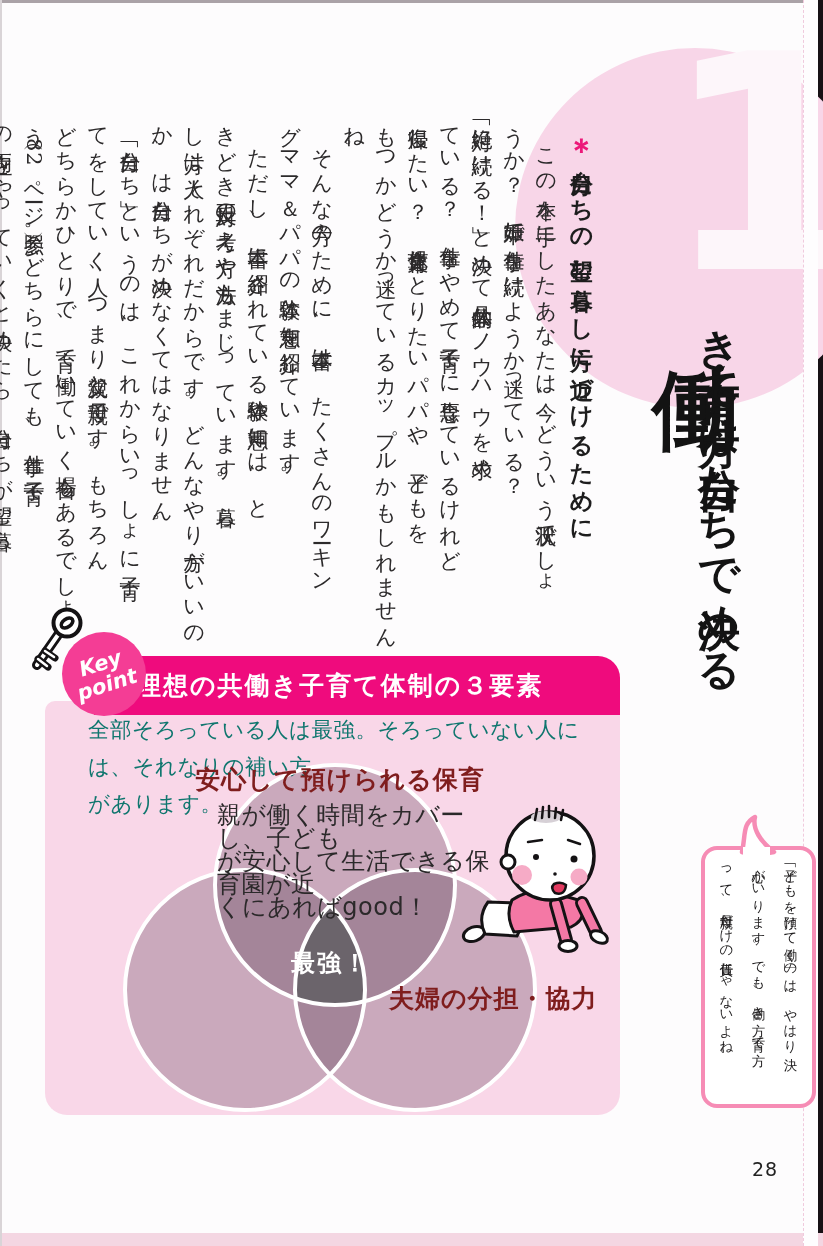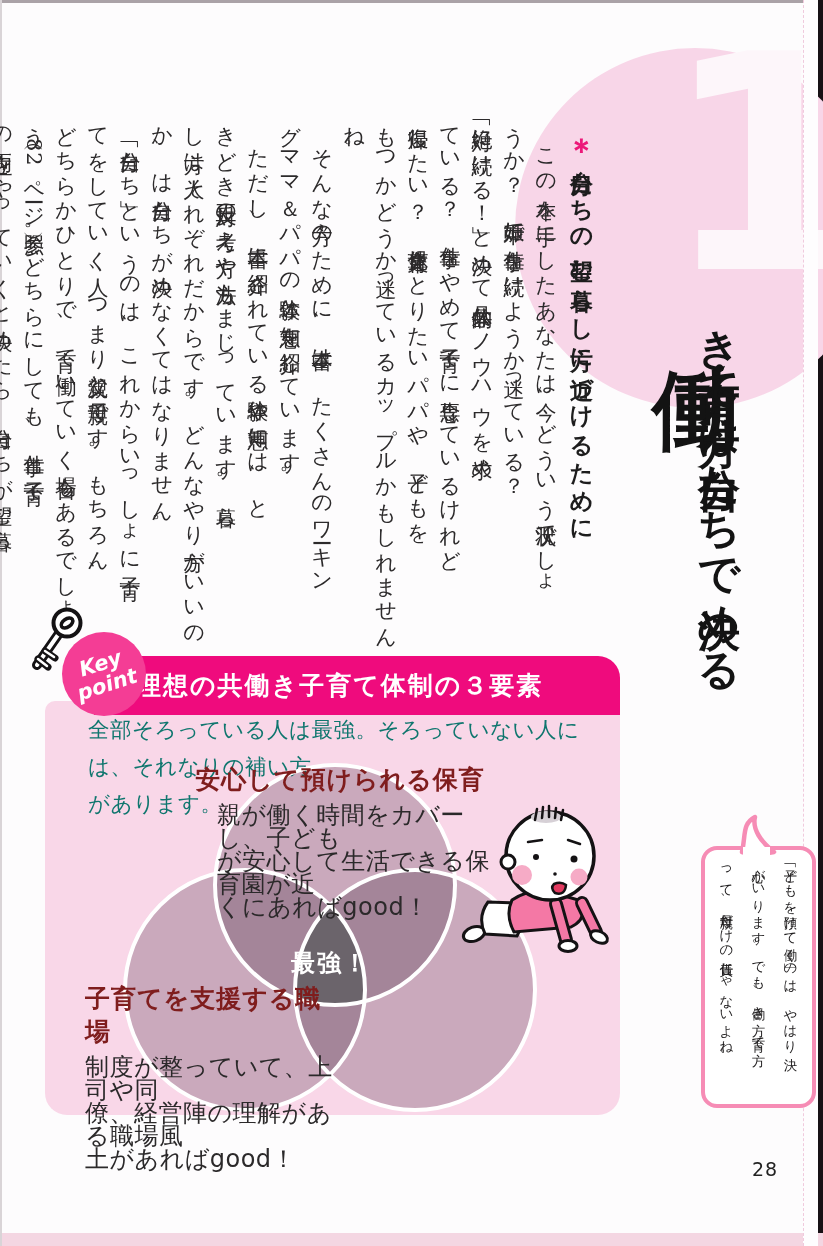--- a/index.html
+++ b/index.html
@@ -141,27 +141,22 @@
       <circle cx="370" cy="289" r="120" fill="none" stroke="#ffffff" stroke-width="4"></circle>
       <text x="285" y="270" text-anchor="middle" font-size="24" font-weight="bold" fill="#ffffff" letter-spacing="2">最強！</text>
     </svg>
 
     <div class="venn-label lbl-care">
       <div class="venn-title">安心して預けられる保育</div>
       <div class="venn-desc pre">親が働く時間をカバーし、子ども
 が安心して生活できる保育園が近
 くにあればgood！</div>
     </div>
-    <div class="venn-label lbl-work">
-      <div class="venn-title">子育てを支援する職場</div>
-      <div class="venn-desc pre">制度が整っていて、上司や同
-僚、経営陣の理解がある職場風
-土があればgood！</div>
-    </div>
     <div class="venn-label lbl-couple">
+      <div class="venn-title">夫婦の分担・協力</div>
     </div>
   </div>
 
   <svg class="baby-svg" width="185" height="165" viewBox="0 0 185 165">
     <ellipse cx="32" cy="130" rx="11" ry="7" transform="rotate(-20 32 130)" fill="#ffffff" stroke="#141214" stroke-width="3"></ellipse>
     <path d="M46,98 Q35,113 43,130 L75,132 Q85,113 75,99 Z" fill="#ffffff" stroke="#141214" stroke-width="3"></path>
     <path d="M70,96 Q88,84 108,88 L140,97 Q146,115 129,123 L72,128 Q63,111 70,96 Z" fill="#f478a5" stroke="#141214" stroke-width="3"></path>
     <line x1="114" y1="100" x2="124" y2="136" stroke="#141214" stroke-width="14" stroke-linecap="round"></line>
     <line x1="114" y1="100" x2="124" y2="136" stroke="#f478a5" stroke-width="8" stroke-linecap="round"></line>
     <line x1="140" y1="99" x2="154" y2="128" stroke="#141214" stroke-width="14" stroke-linecap="round"></line>

